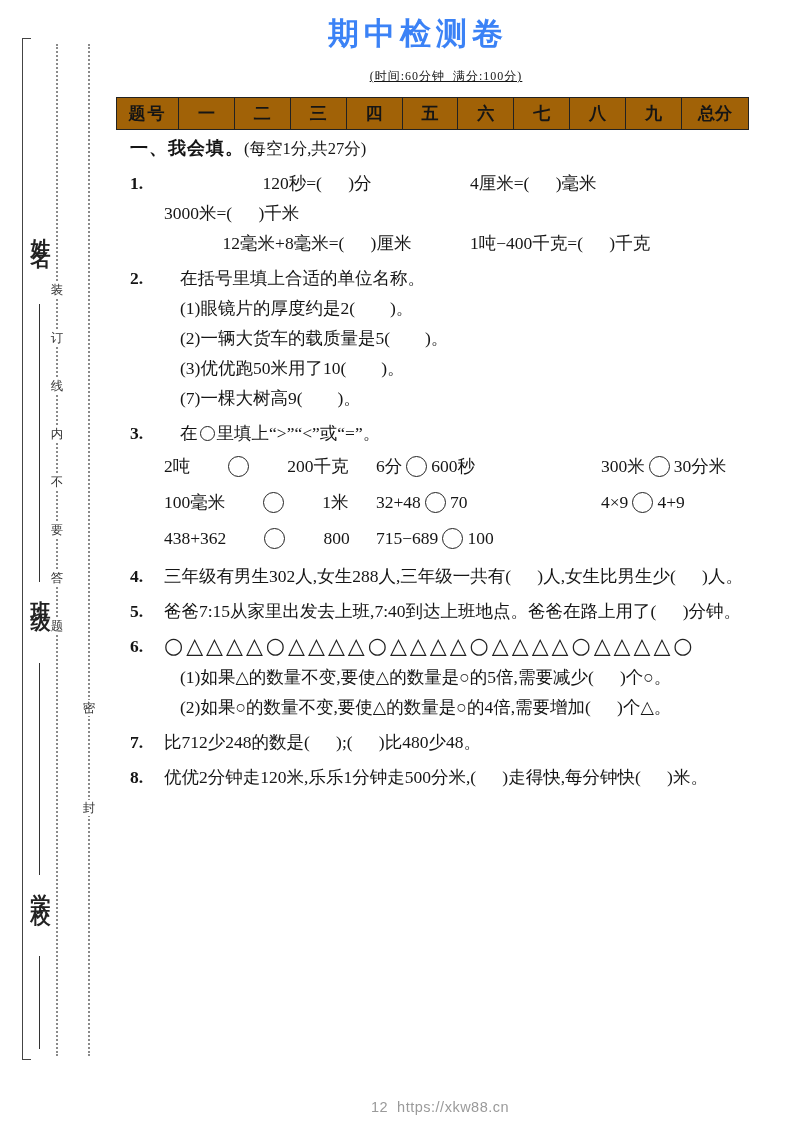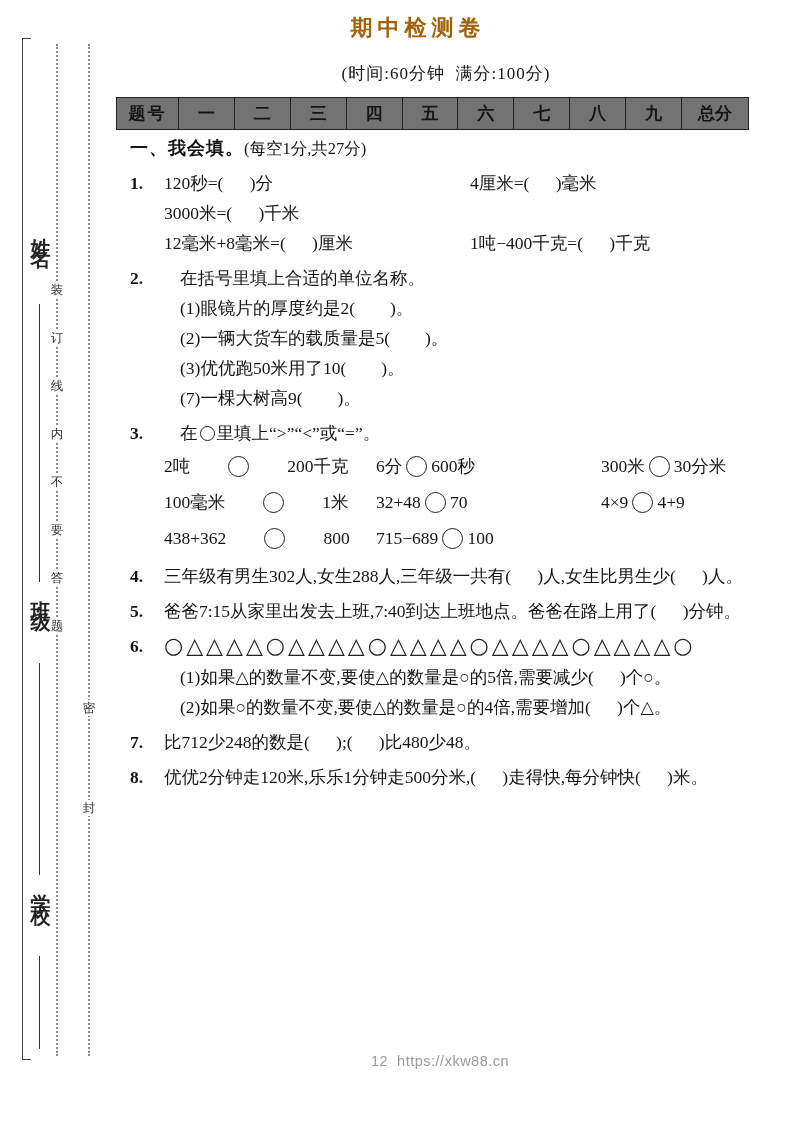--- a/index.html
+++ b/index.html
@@ -26,47 +26,47 @@
   .v-line { position:absolute; left:39px; width:1px; background:#333; }
 
   
   .content { position:absolute; left:116px; top:0; width:660px; }
   .title {
     margin-top:48px; text-align:center; padding-left:106px;
     font-size:34px; font-weight:bold; letter-spacing:2px; color:#000;
   }
   .subtitle {
     margin-top:13px; text-align:center; padding-right:56px;
-    font-size:22px; font-weight:bold; letter-spacing:5px; color:#a16207;
-  }
-  .meta { margin-top:19px; text-align:center; font-size:17px; letter-spacing:1px; }
+    font-size:31px; font-weight:bold; letter-spacing:5px; color:#3b82f6;
+  }
+  .meta { margin-top:13px; text-align:center; font-size:12px; letter-spacing:1px;text-decoration:underline; }
 
   table.score-table {
     margin-top:12px; border-collapse:collapse; table-layout:fixed; width:633px;
   }
   table.score-table td {
     border:1.5px solid #222; height:32px; text-align:center;
-    font-size:17px; background:#737373;
+    font-size:17px; background:#a16207;
   }
   table.score-table td.th { font-weight:bold; width:62px; letter-spacing:2px; }
   table.score-table td.last { width:67px; font-weight:bold; }
   table.score-table td.mid { font-weight:bold; }
 
   .main { padding-left:14px; width:646px; }
   .sec-heading { margin-top:4px; font-size:18px; line-height:28px; }
   .sec-title { font-weight:bold; letter-spacing:1px; }
   .sec-note { font-size:16.5px; }
 
   .question { display:flex; margin-top:5px; font-size:17.5px; }
   .q-num { width:34px; flex:none; font-weight:bold; line-height:30px; }
   .q-body { width:608px; line-height:30px; }
   [data-bind] { white-space:pre-wrap; }
 
   .q1-row { display:flex; line-height:30px; }
-  .q1-l { width:306px; flex:none; }
+  .q1-l { width:306px; flex:none;text-align:center; }
 
   .q-sub { line-height:30px;margin-left:16px; }
 
   .q3-row { display:flex; align-items:center; height:36px; }
   .q3-c { display:flex; align-items:center; }
   .q3-c.w1 { width:212px; flex:none;gap:34px; }
   .q3-c.w2 { width:225px; flex:none; }
   .cmp-circle {
     display:inline-block; width:21px; height:21px; flex:none;
     border:1.5px solid #222; border-radius:50%; margin:0 4px; background:#fff;
@@ -76,21 +76,21 @@
     border:1.3px solid #222; border-radius:50%; margin:0 2px; background:#fff;
   }
 
   .shapes-line { line-height:30px; }
   .shapes {
     font-family:"DejaVu Sans",sans-serif; font-size:22px;
     letter-spacing:3px; color:#222; white-space:nowrap;
   }
 
   .footer {
-    position:absolute; top:1053px; left:116px; width:648px; text-align:center;
+    position:absolute; top:1099px; left:116px; width:648px; text-align:center;
     font-family:"Liberation Sans","DejaVu Sans",sans-serif;
     font-size:14.5px; color:#9a9a9a; letter-spacing:0.5px;
   }
 </style>
 </head>
 <body>
 
 <div class="page">
 
   <div>

